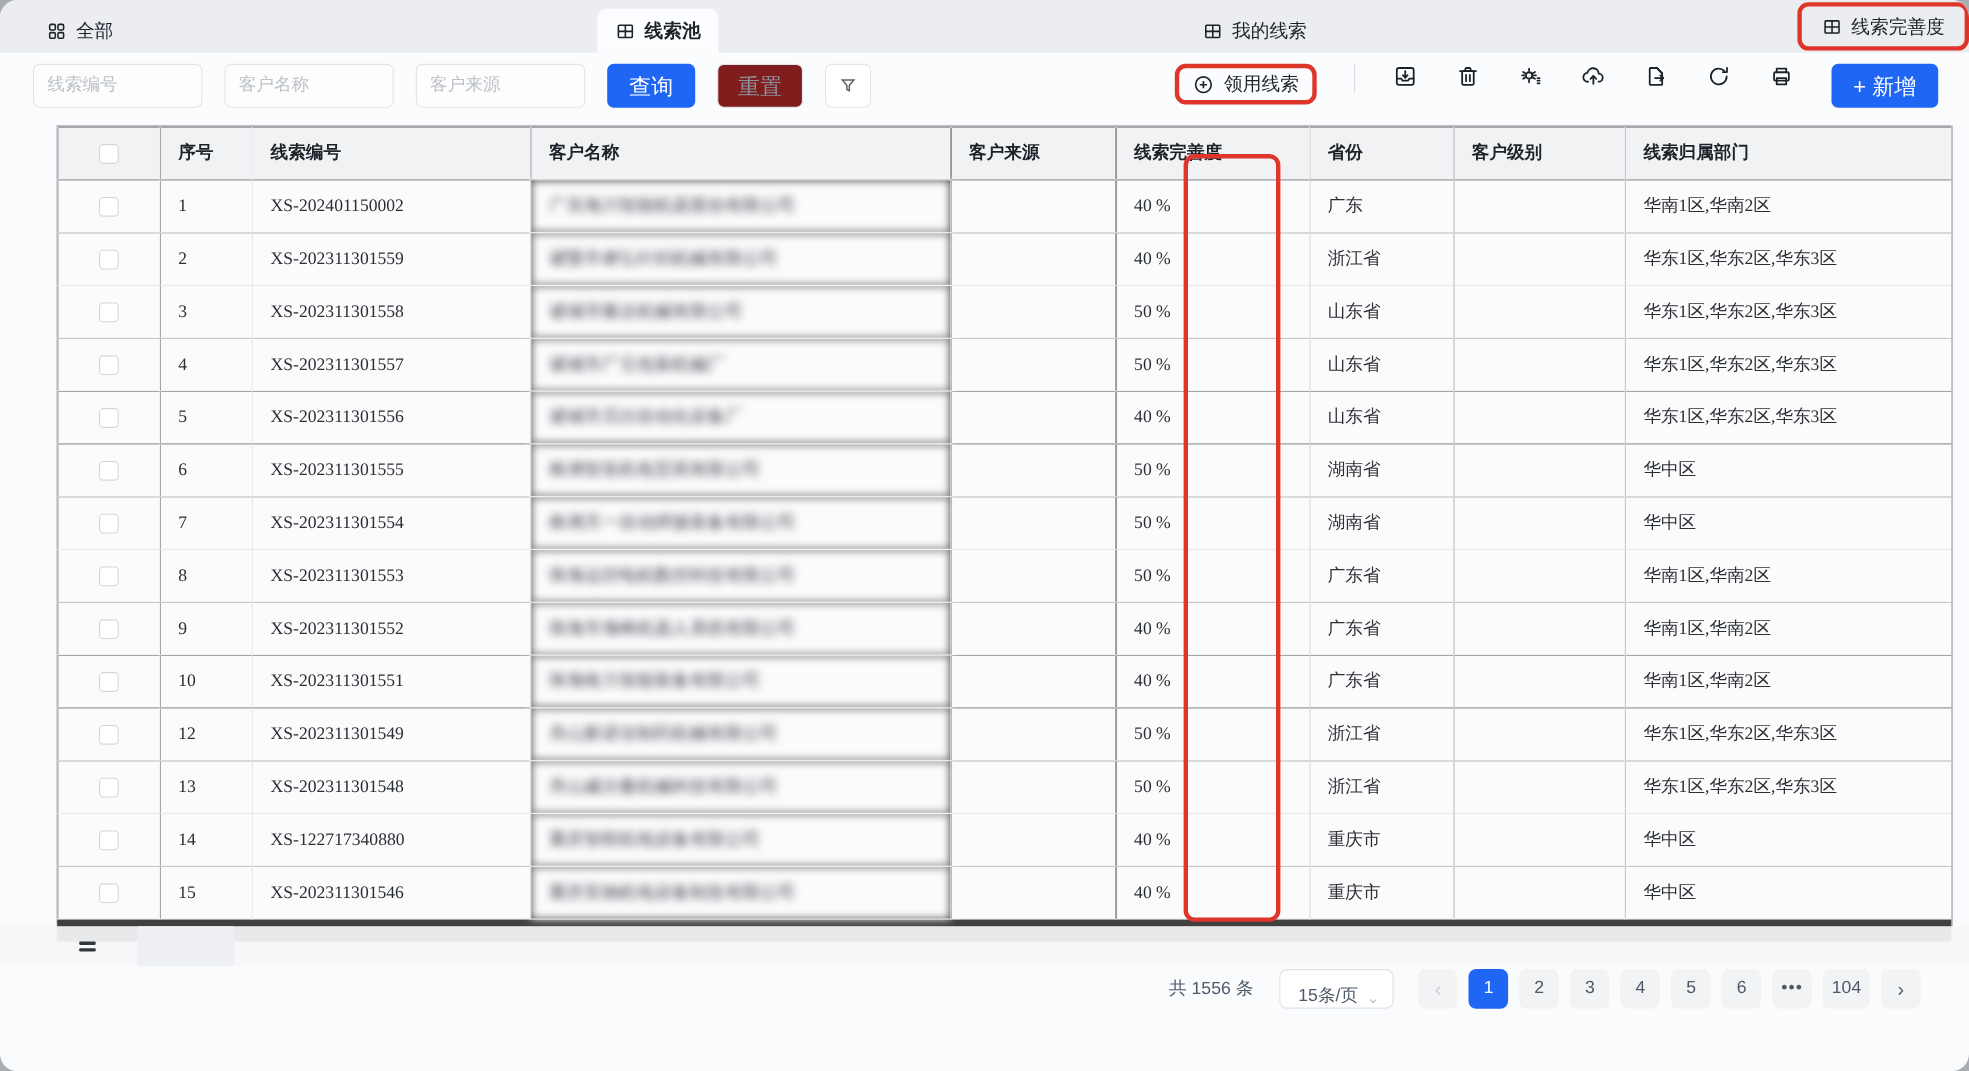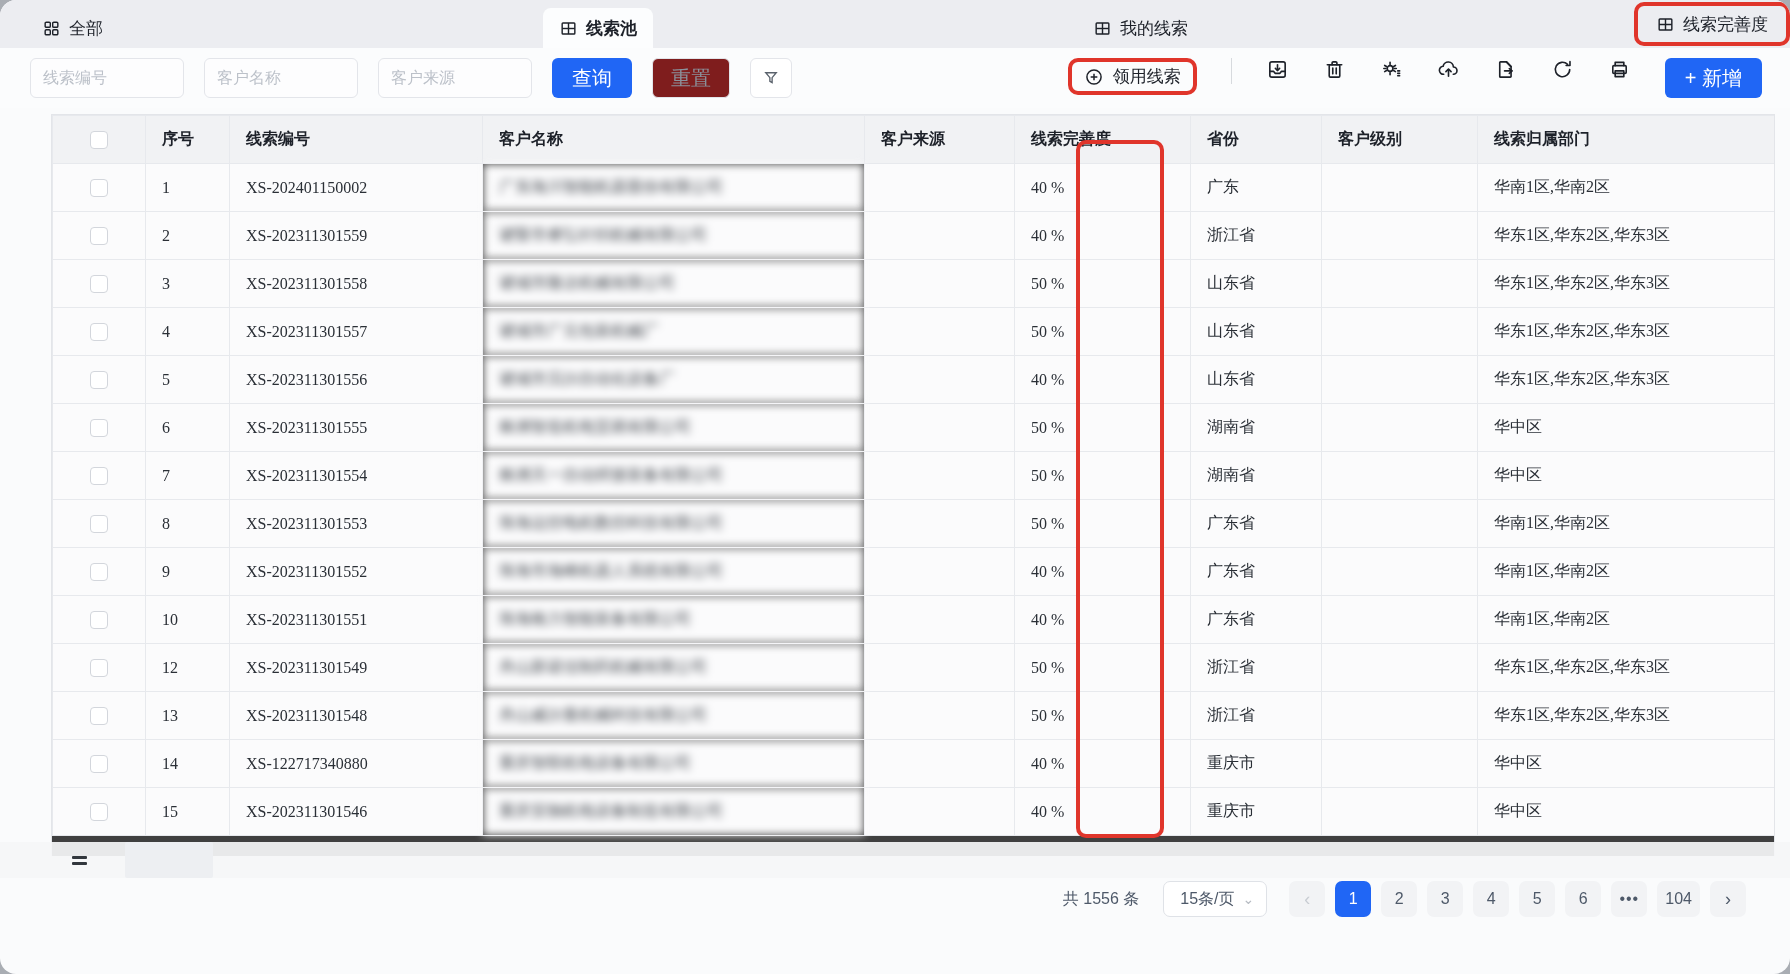--- a/index.html
+++ b/index.html
@@ -95,21 +95,21 @@
     background:#edeff2; border-radius:2px; cursor:grab;
   }
   
   .pagination {
     position:absolute; right:44px; top:880px; height:38px;
     display:flex; align-items:center; gap:10px;margin-left:11px;
   }
   .total-text { font-size:16px; color:#4e5969; margin-right:14px; }
   .page-size {
     width:104px; height:36px; border:1px solid #dfe2e7; border-radius:7px; background:#fff;
-    display:flex; align-items:center; justify-content:space-between;
+    display:flex; align-items:flex-end; justify-content:space-between;
     padding:0 12px 0 16px; font-size:16px; color:#4e5969; cursor:pointer; margin-right:12px;
   }
   .page-size .chev { color:#b6bbc2; font-size:14px; }
   .page-btn {
     min-width:36px; height:36px; border:none; border-radius:7px; background:#f2f3f5;
     color:#4e5969; font-size:16px; cursor:pointer; font-family:inherit; padding:0 8px;
   }
   .page-btn.active { background:#2066f5; color:#fff; }
   .page-btn.nav { color:#4e5969; font-size:18px; }
   .page-btn.nav.disabled { color:#c8ccd2; cursor:default; }

